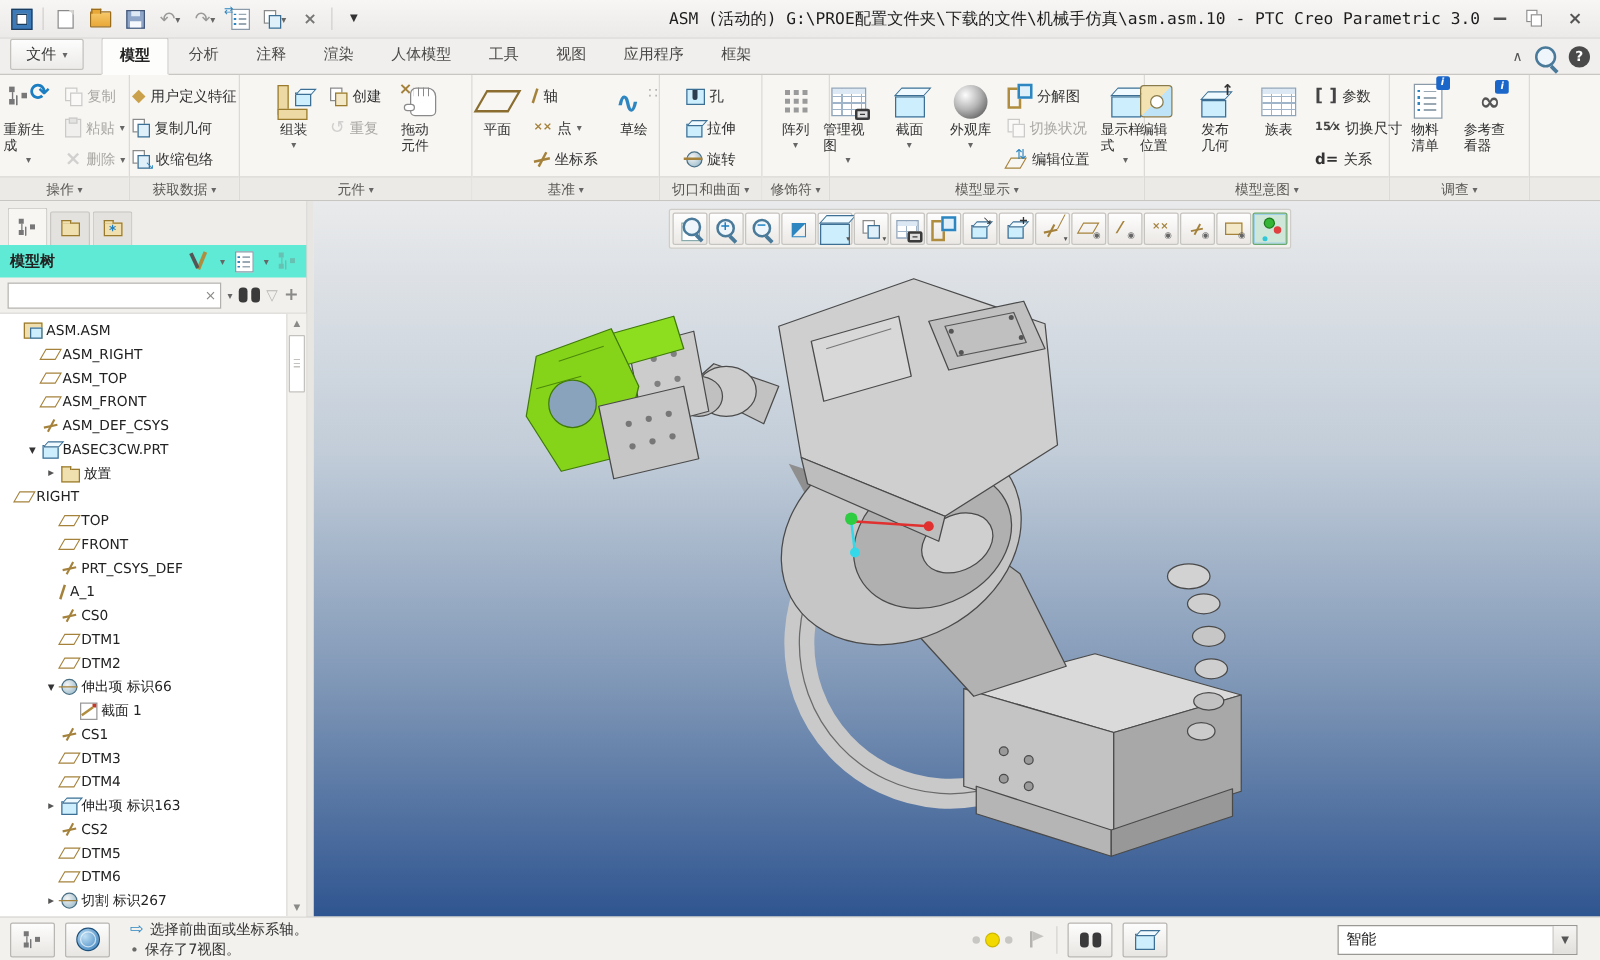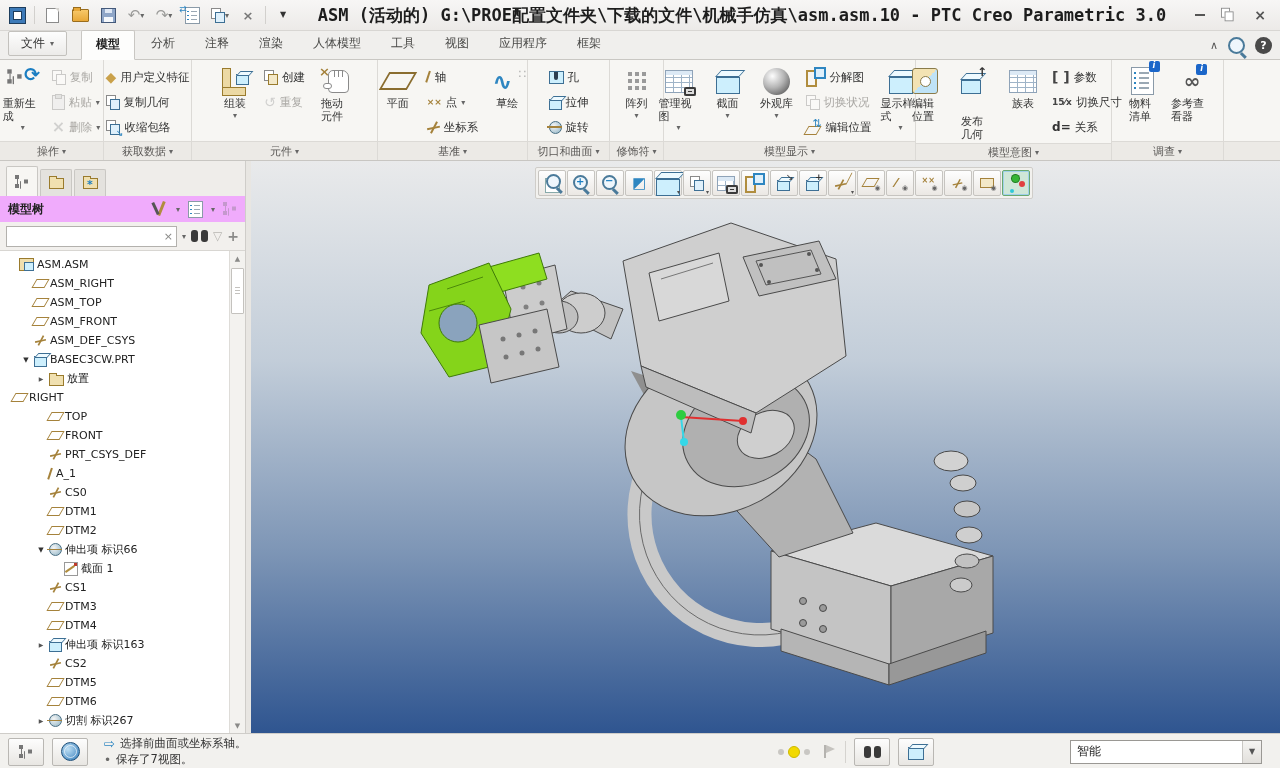--- a/index.html
+++ b/index.html
@@ -6,22 +6,22 @@
     font-family:"DejaVu Sans",sans-serif;font-size:12px;color:#333;
     user-select:none;cursor:default;background:#f2f1ef}
   .ic{display:inline-flex;align-items:center;justify-content:center;position:relative;line-height:1}
   .ic-part{position:absolute;line-height:1}
 
   
   .titlebar{height:30px;background:linear-gradient(#f7f6f5,#eceae8);display:flex;align-items:center;
     padding:0 6px;gap:6px;border-bottom:1px solid #d8d6d3}
   .qbtn{width:22px;height:22px;display:flex;align-items:center;justify-content:center;border-radius:2px}
   .tsep{width:1px;height:18px;background:#d2d0cd}
-  .wtitle{flex:1;text-align:center;font-family:"DejaVu Sans Mono",monospace;font-weight:bold;
-    font-size:17px;color:#1d1d1d;white-space:nowrap;overflow:hidden}
+  .wtitle{flex:1;text-align:right;font-family:"DejaVu Sans Mono",monospace;font-weight:normal;
+    font-size:13px;color:#1d1d1d;white-space:nowrap;overflow:hidden}
   .winctl{display:flex;gap:10px;padding-right:4px}
   .winctl span{width:20px;height:16px;display:flex;align-items:center;justify-content:center;color:#555}
   .menuarrow{font-size:8px;color:#666}
 
   
   .menubar{height:28px;background:#f0efed;display:flex;align-items:flex-end;padding:0 8px;border-bottom:1px solid #c9c7c3}
   .filebtn{display:flex;align-items:center;gap:5px;border:1px solid #c3c1bd;background:linear-gradient(#fdfdfd,#ecebe9);
     padding:3px 12px;margin-bottom:3px;border-radius:2px}
   .tabs{display:flex;margin-left:14px;gap:2px}
   .tab{padding:5px 14px 6px;color:#4a4a48}
@@ -48,21 +48,21 @@
   .rfill{flex:1;display:flex;flex-direction:column}
   .rfill .glabel{border-top:1px solid #dcdad6}
 
   
   .mainrow{display:flex;height:572px}
   .leftpanel{width:245px;background:#f2f0ed;display:flex;flex-direction:column;border-right:1px solid #cfcdc9}
   .ptabs{height:32px;display:flex;align-items:flex-end;gap:2px;padding:3px 6px 0;background:#efedea}
   .ptab{width:30px;height:26px;display:flex;align-items:center;justify-content:center;
     border:1px solid #c9c7c3;border-bottom:none;background:#e4e2de;border-radius:2px 2px 0 0}
   .ptab.active{background:#f7f6f3;height:29px}
-  .phead{height:26px;display:flex;align-items:center;padding:0 8px;gap:8px;background:#f0abfc}
+  .phead{height:26px;display:flex;align-items:center;padding:0 8px;gap:8px;background:#5eead4}
   .phead .title{font-weight:bold;font-size:12px;color:#222;flex:1}
   .psearch{height:28px;display:flex;align-items:center;padding:0 6px;gap:5px}
   .searchbox{flex:1;height:19px;background:#fff;border:1px solid #b3b1ad;display:flex;align-items:center;padding:0 3px}
   .searchbox input{flex:1;border:none;outline:none;font-size:11px;background:transparent}
   .treewrap{flex:1;background:#fff;border-top:1px solid #d8d6d2;position:relative;overflow:hidden}
   .treelist{position:absolute;left:0;top:4px;right:16px;bottom:0;overflow:hidden}
   .trow{height:19px;display:flex;align-items:center;gap:3px;font-size:11px;color:#222;white-space:nowrap}
   .expander{width:10px;font-size:6px;color:#555;text-align:center;flex:none}
   .vscroll{position:absolute;right:0;top:0;bottom:0;width:15px;background:#f3f2ef;border-left:1px solid #dedcd8}
   .varrow{height:15px;display:flex;align-items:center;justify-content:center;font-size:7px;color:#8a8a88}
@@ -500,21 +500,21 @@
           </div>
           <div class="biglab" style="width: 26px;">编辑位置</div>
         </div>
         <div class="bigbtn">
           <div class="icbox">
             <span class="ic " style="width: 26px; height: 26px;">
               <span class="ic-part i-cube3d" style="position: absolute; left: 0px; bottom: 0px; width: 18px; height: 12px;"></span>
               <span class="ic-part " style="color: rgb(51, 51, 51); font-size: 12px; right: 0px; top: -2px; font-weight: bold;">↑</span>
             </span>
           </div>
-          <div class="biglab" style="width: 26px; margin-top: 18px;">发布几何</div>
+          <div class="biglab" style="width: 26px;">发布几何</div>
         </div>
         <div class="bigbtn">
           <div class="icbox">
             <span class="ic i-grid"></span>
           </div>
           <div class="biglab">族表</div>
         </div>
         <div class="stack">
           <div class="smallbtn">
             <span class="ic " style="font-weight: bold; color: rgb(68, 68, 68); font-size: 14px;">[ ]</span>

